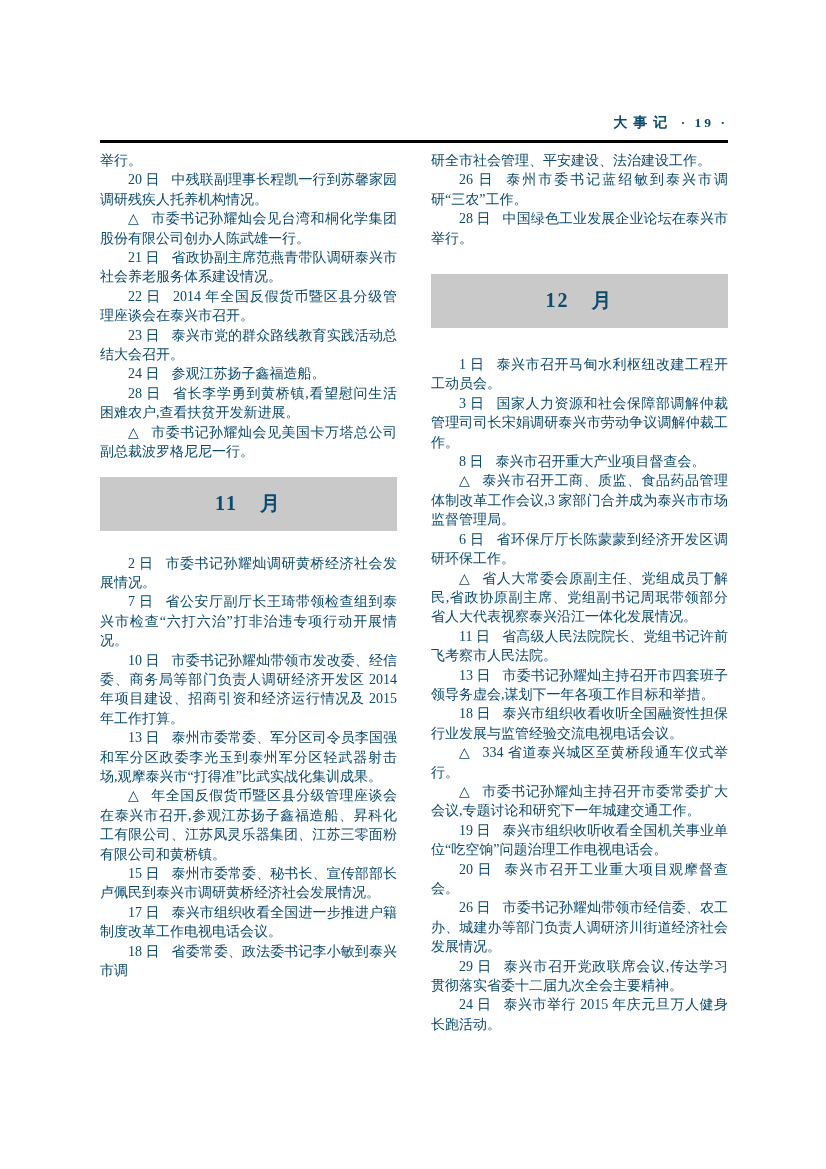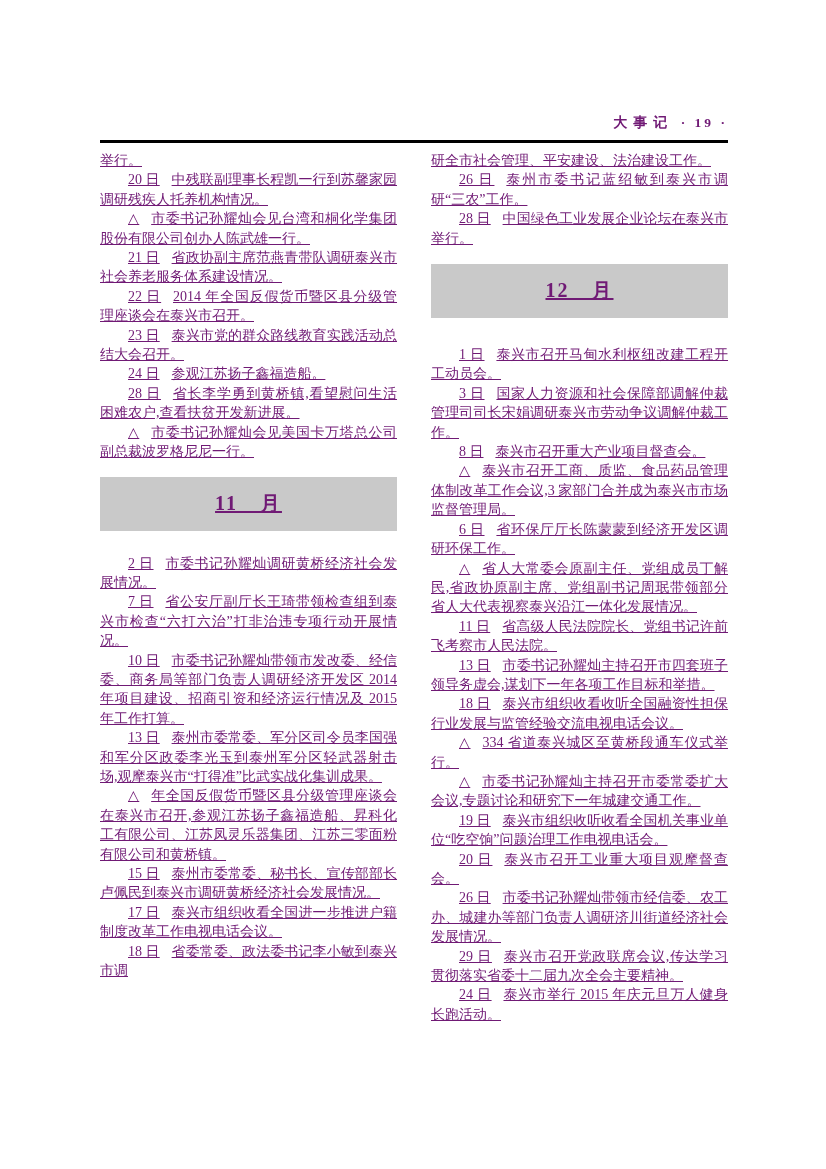--- a/index.html
+++ b/index.html
@@ -5,21 +5,21 @@
   html, body { margin: 0; padding: 0; }
   body {
     width: 826px; height: 1169px;
     background: #f2f2f2;
     font-family: "Liberation Serif", "DejaVu Serif", serif;
   }
   .page {
     position: relative;
     width: 826px; height: 1169px;
     background: #ffffff;
-    color: #701a75;
+    color: #0c4a6e;
     overflow: hidden;
   }
   .running-head {
     position: absolute;
     top: 114px; left: 100px; width: 628px;
     text-align: right;
     font-weight: bold;
     font-size: 14px;
     white-space: nowrap;
   }
@@ -28,21 +28,20 @@
   .head-rule {
     position: absolute;
     top: 140px; left: 100px; width: 628px; height: 2.5px;
     background: #000000;
   }
   .columns {
     position: absolute;
     top: 151px; left: 100px; width: 628px;
     display: flex;
     gap: 34px;
-    text-decoration: underline;
   }
   .col {
     width: 302px;
     font-size: 14px;
     line-height: 19.4px;
     text-align: justify;
   }
   .col p.entry {
     margin: 0;
     text-indent: 2em;
@@ -55,21 +54,21 @@
     height: 54px;
     background: #c9c9c9;
     display: flex;
     align-items: center;
     justify-content: center;
     font-weight: bold;
     font-size: 20px;
     letter-spacing: 2px;
   }
   .mb-left  { margin: 15px 0 23px 0; }
-  .mb-right { margin: 16px 0 27px 0; }
+  .mb-right { margin: 26px 0 27px 0; }
 </style>
 </head>
 <body>
 
 <div class="page">
 
   <div class="running-head">
     <span class="rh-title">大事记</span>
     <span class="rh-page">· 19 ·</span>
   </div>

